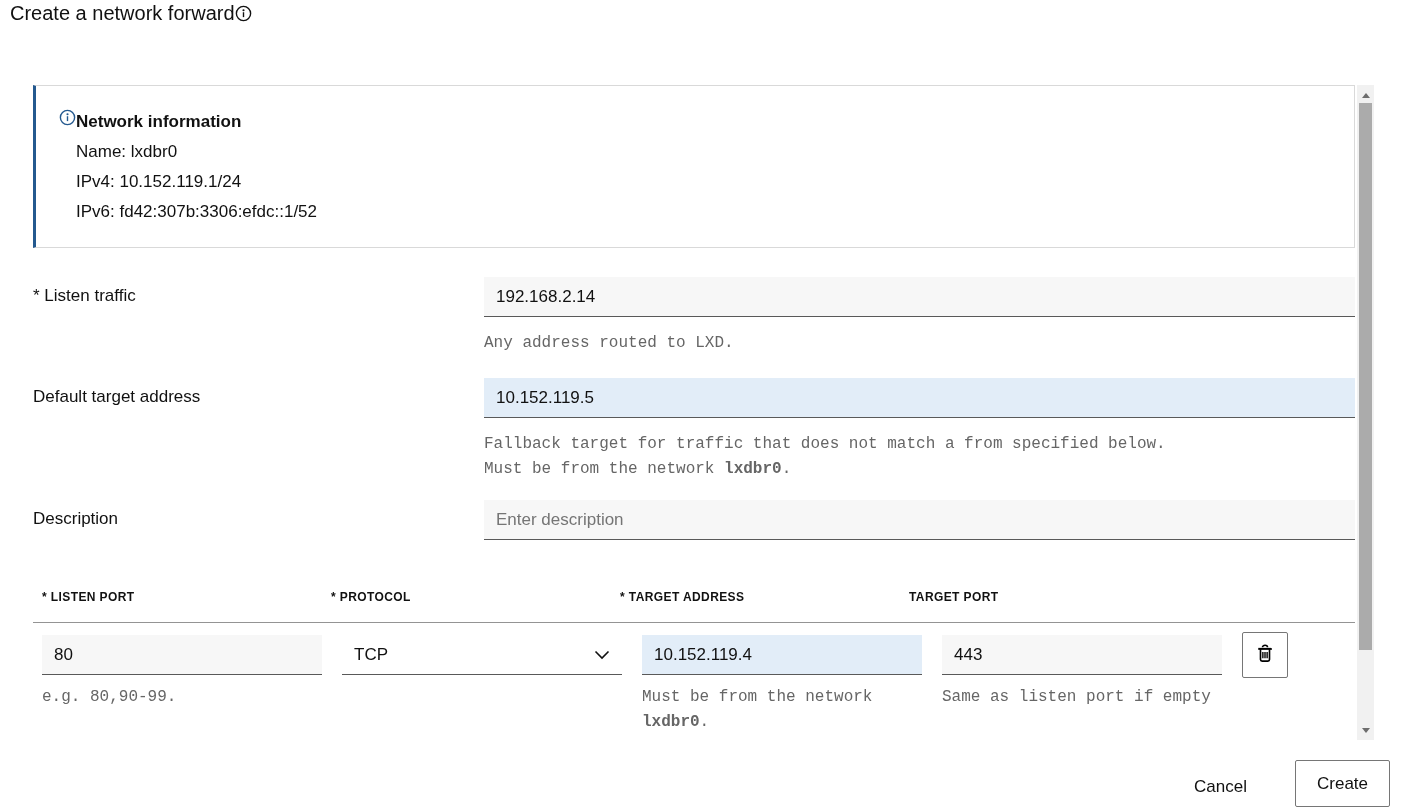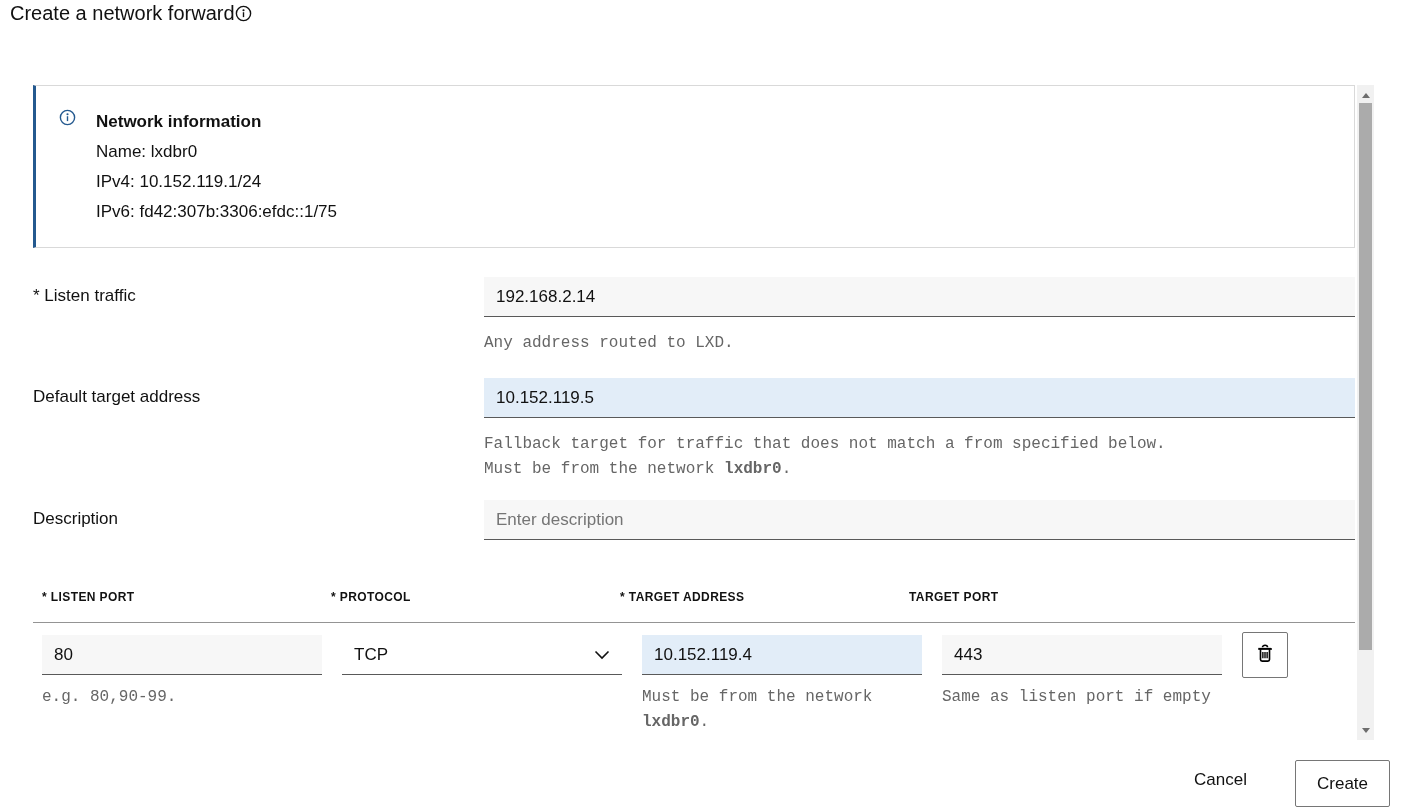--- a/index.html
+++ b/index.html
@@ -21,21 +21,21 @@
   .page-title{position:absolute;left:10px;top:2px;font-size:20px;font-weight:400;
     display:flex;align-items:center;}
   .title-info-btn{display:inline-flex;align-items:center;margin-top:3px;cursor:pointer;background:none;border:none;}
 
   
   .scroll-area{position:absolute;left:33px;top:85px;width:1322px;height:655px;overflow:hidden;}
 
   .notification{width:100%;height:163px;border:1px solid var(--box-border);
     border-left:3px solid var(--accent-info);display:flex;padding:21px 0 0 23px;background:#fff;}
   .notif-icon{width:17px;height:17px;margin-top:2px;flex:none;}
-  .notif-body{margin-left:20px;font-size:17px;line-height:30px;}
+  .notif-body{font-size:17px;line-height:30px;}
   .notif-title{font-weight:700;}
 
   .form-row{display:grid;grid-template-columns:451px 1fr;}
   .form-label{font-size:17px;padding-top:9px;}
   .row-listen{margin-top:29px;}
   .row-target{margin-top:22px;}
   .row-desc{margin-top:18px;}
 
   .text-input{display:block;width:100%;height:40px;border:none;outline:none;
     border-bottom:1px solid var(--input-border);background:var(--input-grey);
@@ -65,21 +65,21 @@
   
   .vscrollbar{position:absolute;left:1357px;top:85px;width:17px;height:655px;background:#f1f1f1;}
   .sb-arrow{position:absolute;left:0;width:17px;height:16px;display:flex;align-items:center;justify-content:center;cursor:pointer;}
   .sb-arrow.up{top:2px;}
   .sb-arrow.down{bottom:2px;}
   .tri-up{width:0;height:0;border-left:4px solid transparent;border-right:4px solid transparent;border-bottom:5px solid #6d6d6d;}
   .tri-down{width:0;height:0;border-left:4px solid transparent;border-right:4px solid transparent;border-top:5px solid #6d6d6d;}
   .sb-thumb{position:absolute;left:2px;top:18px;width:13px;height:547px;background:#ababab;cursor:grab;}
 
   
-  .footer{position:absolute;top:760px;right:12px;display:flex;align-items:flex-start;gap:46px;}
+  .footer{position:absolute;top:760px;right:12px;display:flex;align-items:flex-end;gap:46px;}
   .btn-base{background:none;border:none;font-family:"Liberation Sans",sans-serif;
     font-size:17px;color:var(--text-dark);cursor:pointer;padding:10px 2px;}
   .btn-neutral{background:#fff;border:1px solid var(--btn-border);border-radius:2px;
     font-family:"Liberation Sans",sans-serif;font-size:17px;color:var(--text-dark);
     cursor:pointer;width:95px;height:47px;}
 </style>
 </head>
 <body>
 
 <div class="page">
@@ -104,21 +104,21 @@
         <svg width="17" height="17" viewBox="0 0 16 16">
           <circle cx="8" cy="8" r="6.7" fill="none" stroke="#24598f" stroke-width="1.3"></circle>
           <circle cx="8" cy="4.9" r="1" fill="#24598f"></circle>
           <rect x="7.35" y="6.8" width="1.3" height="4.6" fill="#24598f"></rect>
         </svg>
       </span>
       <div class="notif-body">
         <p class="notif-title">Network information</p>
         <p>Name: lxdbr0</p>
         <p>IPv4: 10.152.119.1/24</p>
-        <p>IPv6: fd42:307b:3306:efdc::1/75</p>
+        <p>IPv6: fd42:307b:3306:efdc::1/52</p>
       </div>
     </div>
 
     <div class="form-row row-listen">
       <label class="form-label">* Listen traffic</label>
       <div>
         <input class="text-input" type="text" value="192.168.2.14" style="">
         <p class="help">Any address routed to LXD.</p>
       </div>
     </div>

